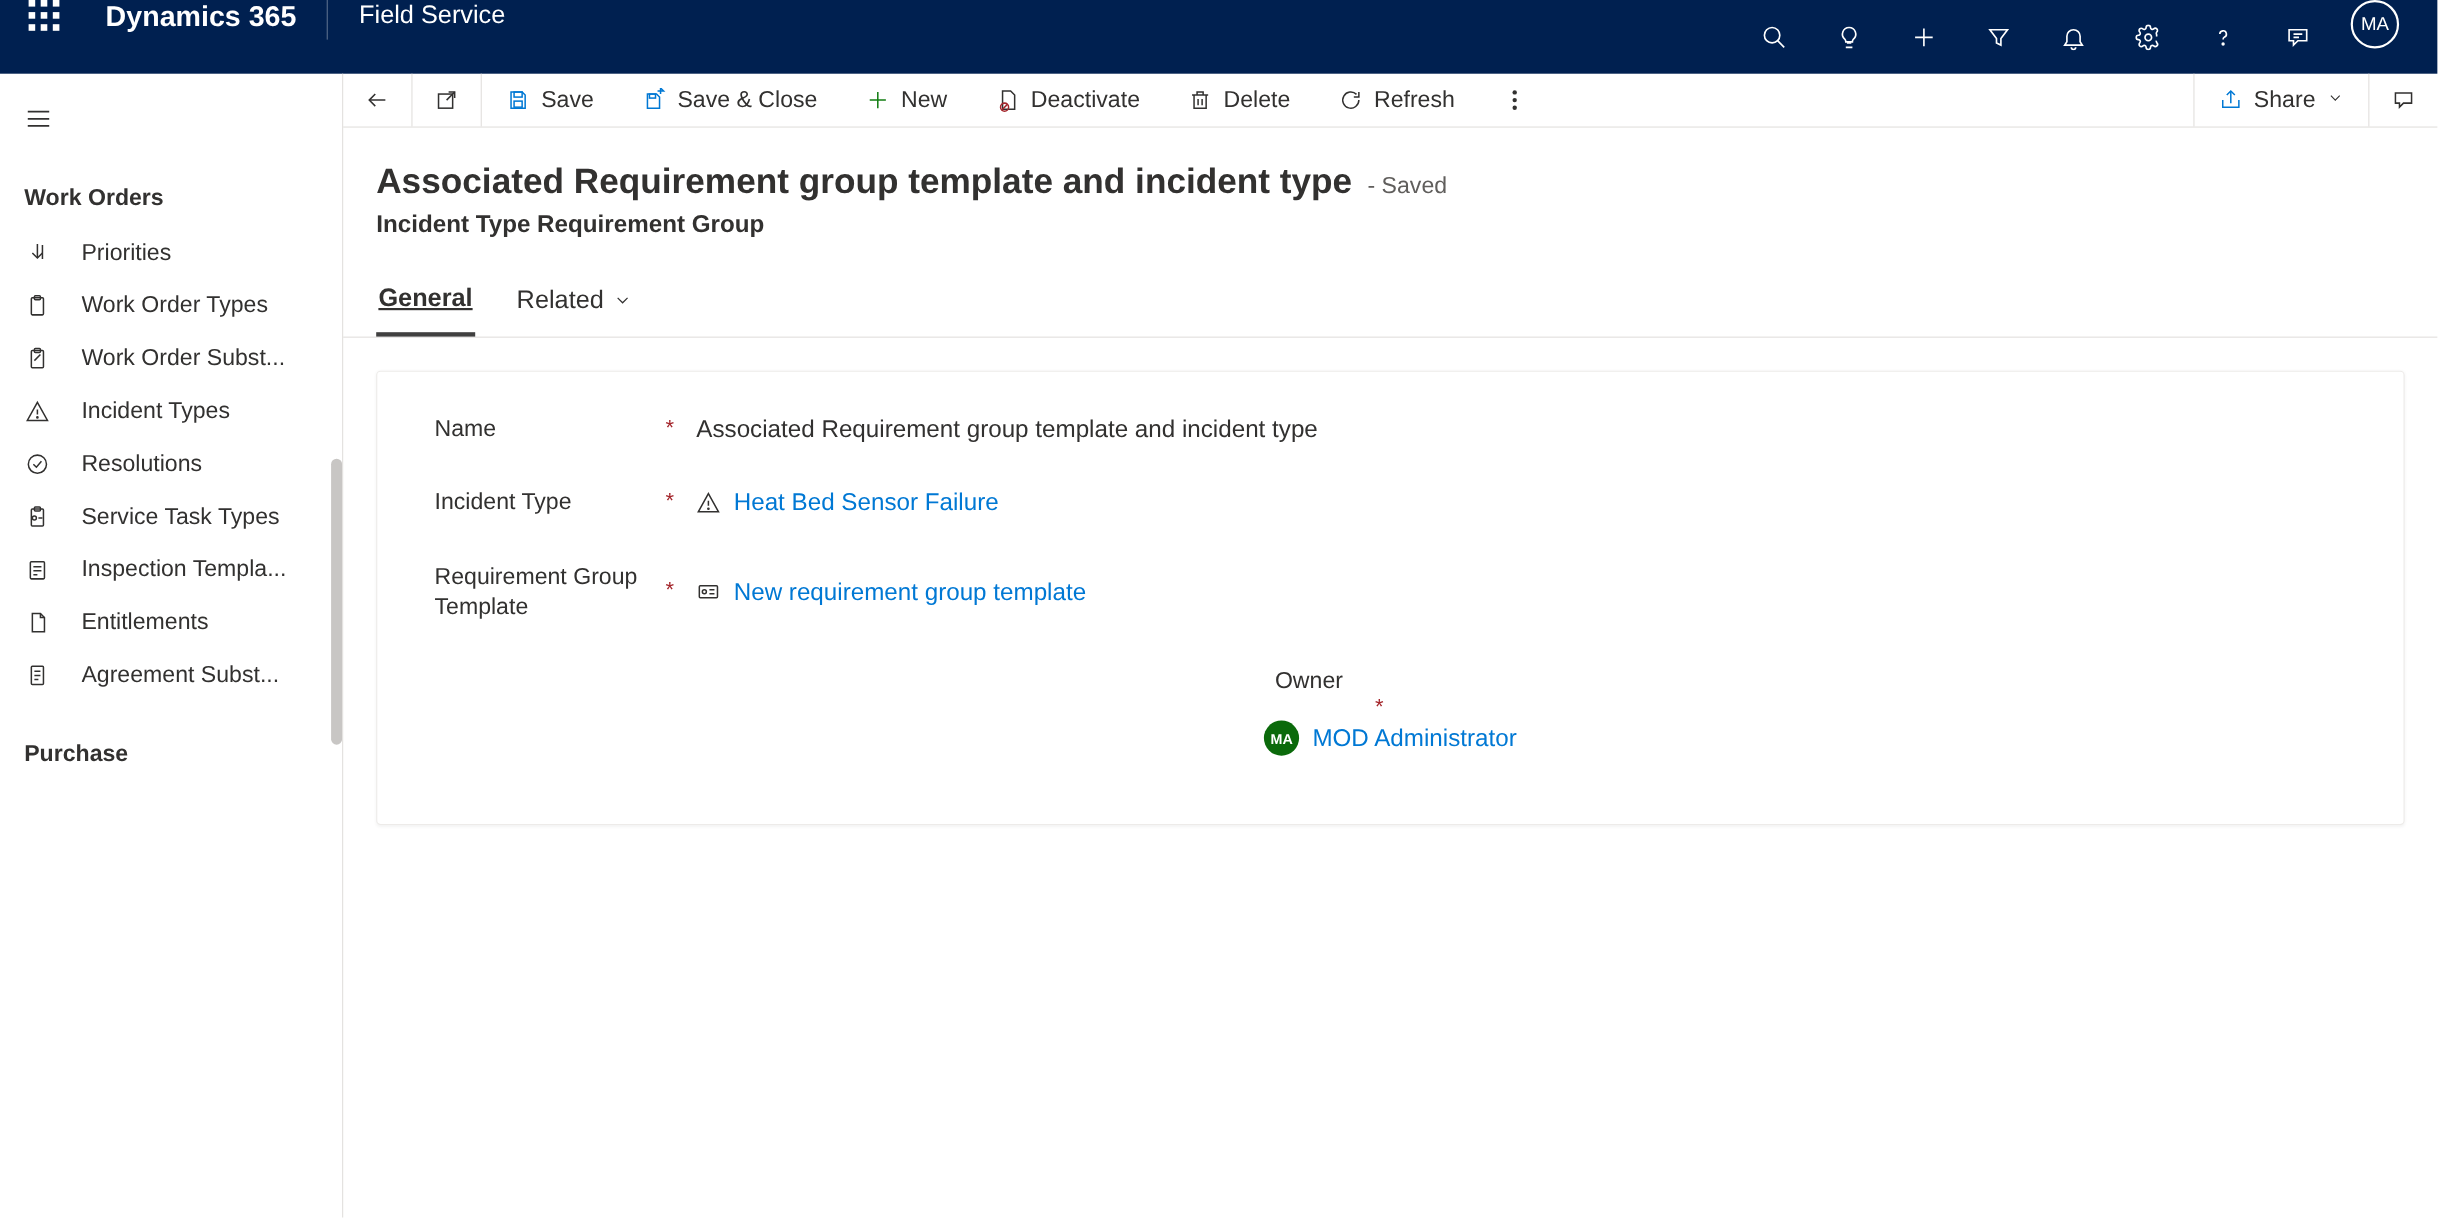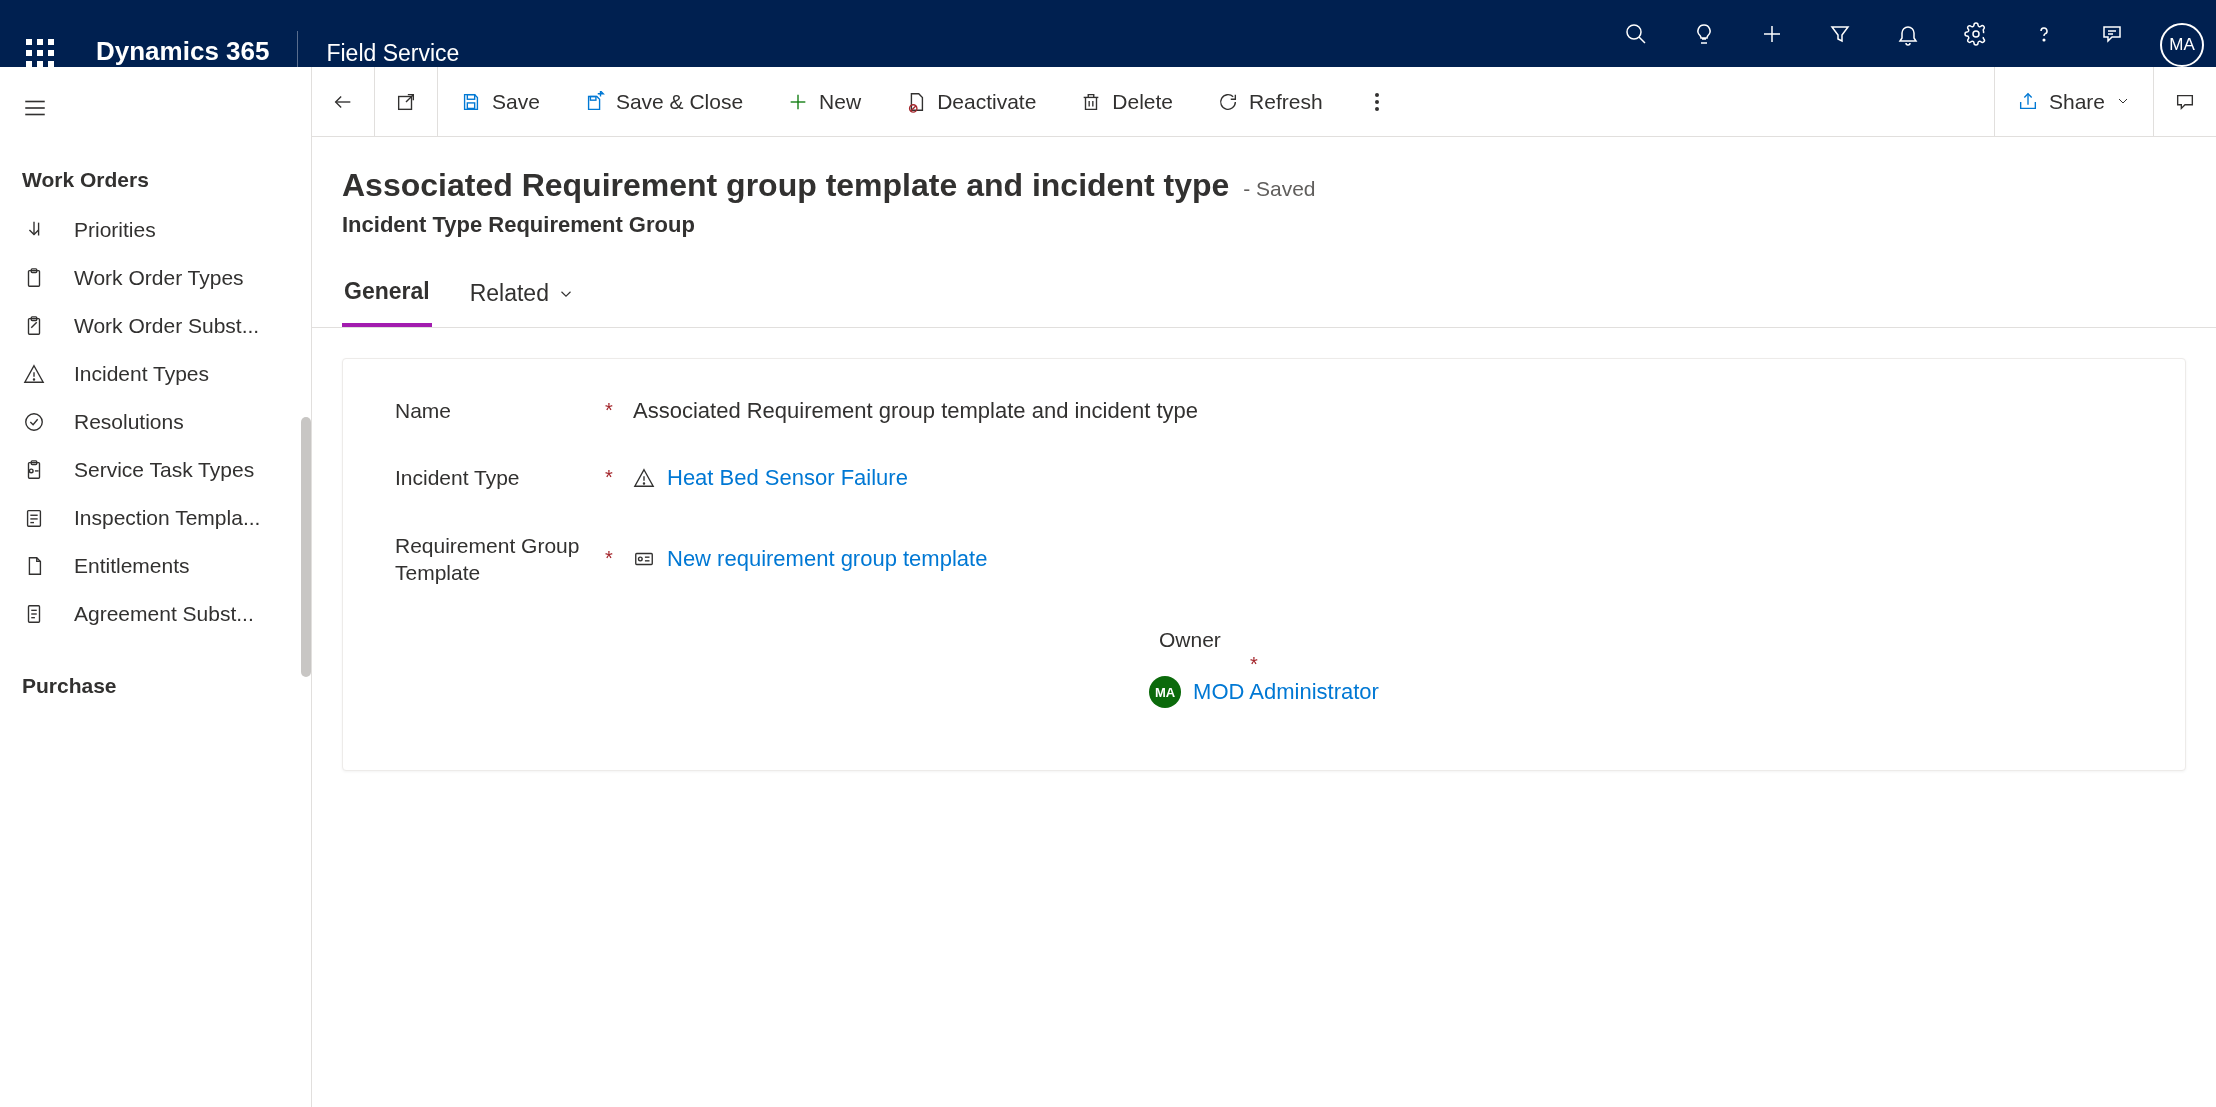--- a/index.html
+++ b/index.html
@@ -15,22 +15,22 @@
     width: 2216px;
     height: 1107px;
     overflow: hidden;
   }
   
   .global-nav {
     height: 67px;
     background: #002050;
     color: #ffffff;
     display: flex;
-    align-items: flex-end;
-    padding: 0 12px 0 26px;
+    align-items: flex-start;
+    padding: 0 35px 0 26px;
   }
   .waffle {
     width: 28px;
     height: 28px;
     display: grid;
     grid-template-columns: repeat(3, 6px);
     grid-template-rows: repeat(3, 6px);
     gap: 5px;
     margin-right: 42px;
   }
@@ -146,21 +146,21 @@
     border-radius: 5px;
   }
   
   .main {
     flex: 1;
     display: flex;
     flex-direction: column;
   }
   
   .command-bar {
-    height: 70px;
+    height: 49px;
     border-bottom: 1px solid #e1dfdd;
     display: flex;
     align-items: stretch;
   }
   .cmd-btn {
     display: flex;
     align-items: center;
     gap: 10px;
     padding: 0 22px;
     font-size: 21px;
@@ -227,21 +227,22 @@
   }
   .tab {
     font-size: 23px;
     padding: 10px 2px 18px 2px;
     display: flex;
     align-items: center;
     gap: 8px;
   }
   .tab.active {
     font-weight: 600;
-    border-bottom: 4px solid #a21caf;
+    border-bottom: 4px solid #404040;
+    text-decoration: underline;
   }
   .tab svg {
     width:18px;height:18px;fill:none;stroke:#323130;stroke-width:1.5;
   }
   
   .form-area {
     padding: 30px;
   }
   .card {
     background: #ffffff;

